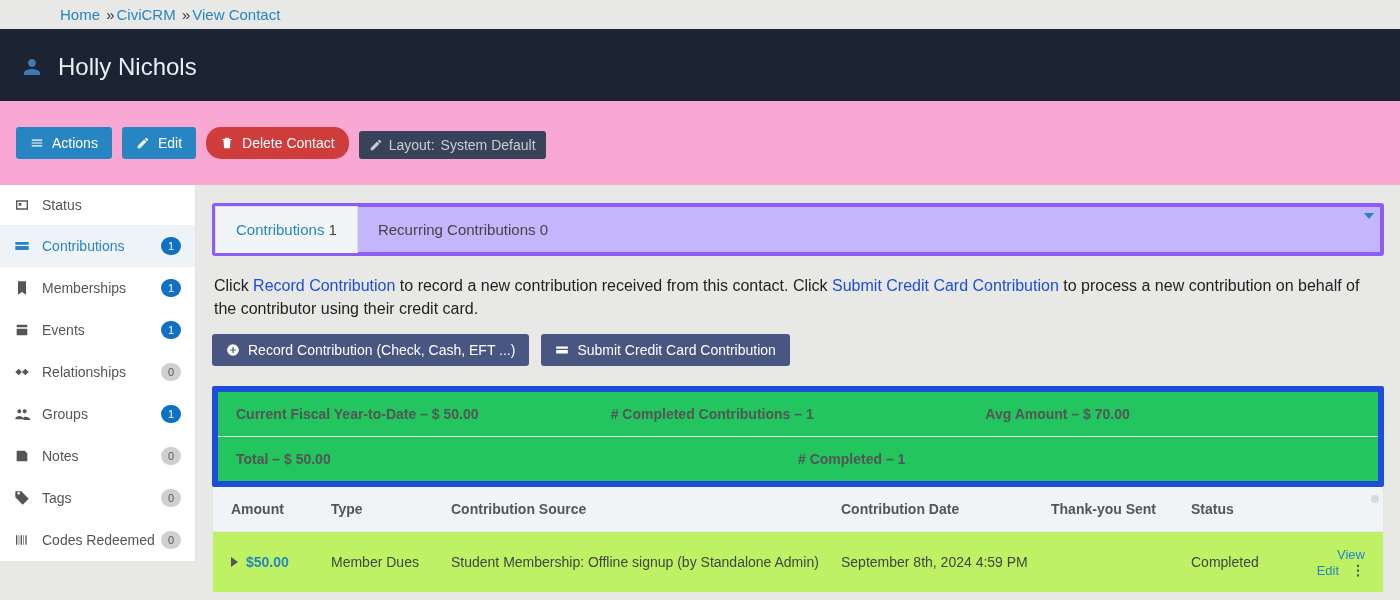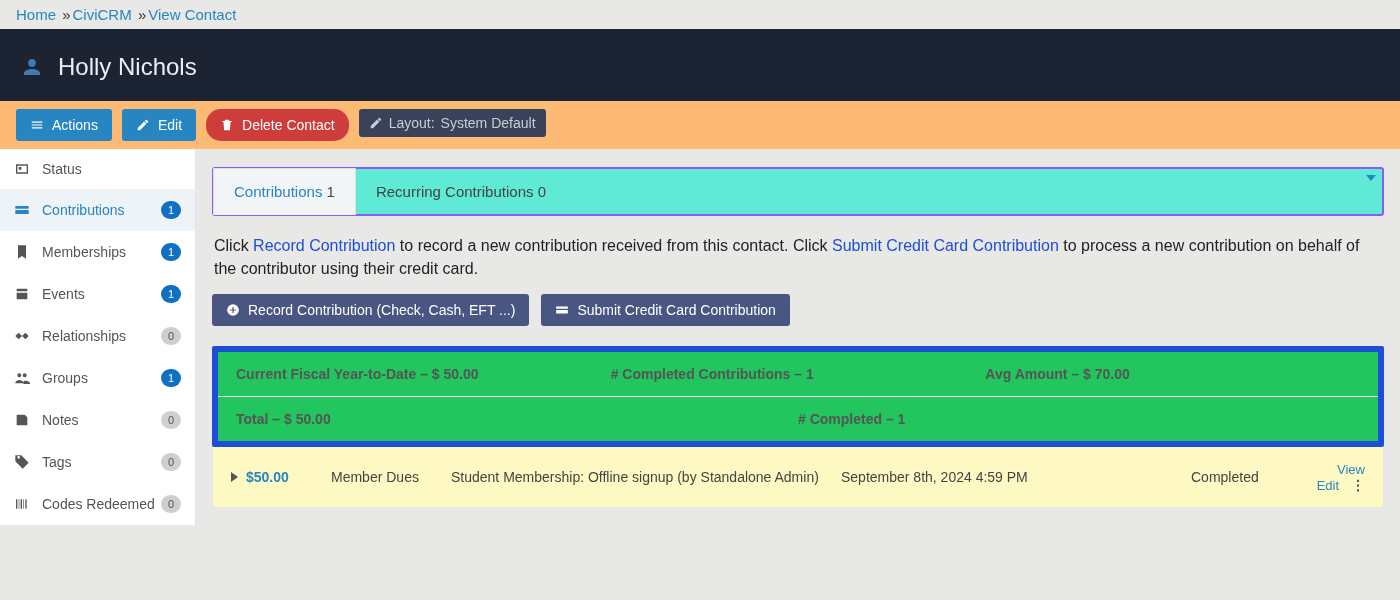--- a/index.html
+++ b/index.html
@@ -1,46 +1,46 @@
 <!DOCTYPE html>
 <html><head>
 <meta charset="utf-8">
 <style>
 * { box-sizing: border-box; margin: 0; padding: 0; }
 body { font-family: -apple-system, BlinkMacSystemFont, "Segoe UI", Helvetica, Arial, sans-serif; font-size: 14px; background: #e8e8e6; color: #333; width: 1400px; }
 a { color: #1d4ed8; text-decoration: none; }
 
-.crumb-bar { padding: 6px 16px; font-size: 15px; }
+.crumb-bar { padding: 6px 16px; font-size: 15px; margin-left: 44px; }
 .crumb-bar a { color: #2786c2; }
 .crumb-sep { color: #333; margin: 0 2px; }
 
 .header-dark { background: #1c2434; padding: 24px 20px 20px; }
 .contact-title { display: flex; align-items: center; color: #e9eef3; font-size: 24px; font-weight: 400; }
 .contact-title svg { width: 24px; height: 24px; fill: #3c7bb5; margin-right: 14px; }
 
-.toolbar { background: #fdba74; padding: 8px 16px; display: flex; align-items: flex-start; gap: 10px; }
+.toolbar { background: #f9a8d4; padding: 26px 16px; display: flex; align-items: flex-end; gap: 10px; }
 .btn { display: inline-flex; align-items: center; gap: 8px; padding: 8px 14px; border: none; border-radius: 3px; font-size: 14px; color: #fff; cursor: pointer; }
 .btn-blue { background: #2786c2; }
 .btn-red { background: #cf3c3c; border-radius: 15px; }
 .btn-purple { background: #4a5682; }
 .layout-wrap { color: #c9cdd4; font-size: 14px; display: inline-flex; align-items: center; gap: 6px; background: #384258; padding: 6px 10px; border-radius: 3px; }
 .icon-sm { width: 14px; height: 14px; fill: currentColor; }
 
 .body-wrap { display: flex; align-items: flex-start; padding: 0; }
 
 .sidebar { width: 196px; background: #fff; border-right: 1px solid #e3e3e3; }
 .side-item { display: flex; align-items: center; padding: 12px 14px; color: #555; font-size: 14px; cursor: pointer; }
 .side-item.active { background: #eef3f7; color: #2786c2; font-weight: 500; }
 .side-item svg { width: 16px; height: 16px; fill: currentColor; margin-right: 12px; flex-shrink: 0; }
 .side-label { flex: 1; }
 .side-badge { background: #1070c4; color: #fff; border-radius: 10px; min-width: 20px; height: 18px; display: inline-flex; align-items: center; justify-content: center; font-size: 11px; padding: 0 6px; }
 .side-badge.gray { background: #cfcfcf; color: #555; }
 
 .main { flex: 1; padding: 18px 16px; position: relative; }
-.tab-row { position: relative; background: #5eead4; border-radius: 3px; border: 2px solid #8b5cf6; display: flex; text-align: center; }
+.tab-row { position: relative; background: #c4b5fd; border-radius: 3px; border: 4px solid #8b5cf6; display: flex; text-align: center; }
 .tab-item { padding: 14px 20px; font-size: 15px; cursor: pointer; color: #444; }
 .tab-item.active { background: #f1f5f8; border: 1px solid #e0e0e0; border-bottom-color: #f1f5f8; margin: -1px 0 -1px -1px; }
 .tab-item.active .tab-link { color: #2786c2; font-weight: 500; }
 .tab-corner-caret { position: absolute; right: 6px; top: 6px; width: 0; height: 0; border-left: 5px solid transparent; border-right: 5px solid transparent; border-top: 6px solid #2786c2; cursor: pointer; }
 
 .help-text { margin: 18px 2px 14px; font-size: 16px; line-height: 1.45; color: #222; }
 
 .action-row { display: flex; gap: 12px; margin-bottom: 20px; }
 
 .summary-box { background: #22c55e; border: 6px solid #1d4ed8; border-radius: 2px; }
@@ -51,21 +51,21 @@
 .table-head { display: flex; background: #f0f4f7; padding: 14px 18px; font-weight: 600; font-size: 14px; color: #555; border: 1px solid #e6e6e6; border-top: none; position: relative; }
 .col-amount { width: 100px; }
 .col-type { width: 120px; }
 .col-source { width: 390px; }
 .col-date { width: 210px; }
 .col-thank { width: 140px; }
 .col-status { width: 110px; }
 .col-actions { flex: 1; text-align: right; }
 .table-head-dot { position: absolute; right: 4px; top: 8px; width: 8px; height: 8px; border-radius: 50%; background: #d3dbe1; }
 
-.table-row { display: flex; background: #fef9c3; padding: 14px 18px; font-size: 14px; color: #444; border: 1px solid #e6e6e6; border-top: none; align-items: center; }
+.table-row { display: flex; background: #bef264; padding: 14px 18px; font-size: 14px; color: #444; border: 1px solid #e6e6e6; border-top: none; align-items: center; }
 .chev { display: inline-block; width: 0; height: 0; border-top: 5px solid transparent; border-bottom: 5px solid transparent; border-left: 7px solid #555; margin-right: 8px; cursor: pointer; }
 .amount-link { color: #2786c2; font-weight: 600; }
 .row-action-link { color: #2786c2; font-size: 13px; margin-left: 8px; cursor: pointer; }
 .row-more { color: #555; margin-left: 8px; cursor: pointer; font-weight: bold; }
 </style>
 </head>
 <body>
 
 <div class="crumb-bar">
   <a href="#">Home</a>
@@ -207,20 +207,30 @@
         <div class="summary-cell">Current Fiscal Year-to-Date – $ 50.00</div>
         <div class="summary-cell"># Completed Contributions – 1</div>
         <div class="summary-cell">Avg Amount – $ 70.00</div>
       </div>
       <div class="summary-row">
         <div class="summary-cell">Total – $ 50.00</div>
         <div class="summary-cell"># Completed – 1</div>
       </div>
     </div>
 
+    <div class="table-head">
+      <div class="col-amount">Amount</div>
+      <div class="col-type">Type</div>
+      <div class="col-source">Contribution Source</div>
+      <div class="col-date">Contribution Date</div>
+      <div class="col-thank">Thank-you Sent</div>
+      <div class="col-status">Status</div>
+      <div class="col-actions"></div>
+      <div class="table-head-dot"></div>
+    </div>
     <div class="table-row">
       <div class="col-amount"><span class="chev"></span><a href="#" class="amount-link">$50.00</a></div>
       <div class="col-type">Member Dues</div>
       <div class="col-source">Student Membership: Offline signup (by Standalone Admin)</div>
       <div class="col-date">September 8th, 2024 4:59 PM</div>
       <div class="col-thank"></div>
       <div class="col-status">Completed</div>
       <div class="col-actions">
         <span class="row-action-link">View</span>
         <span class="row-action-link">Edit</span>

